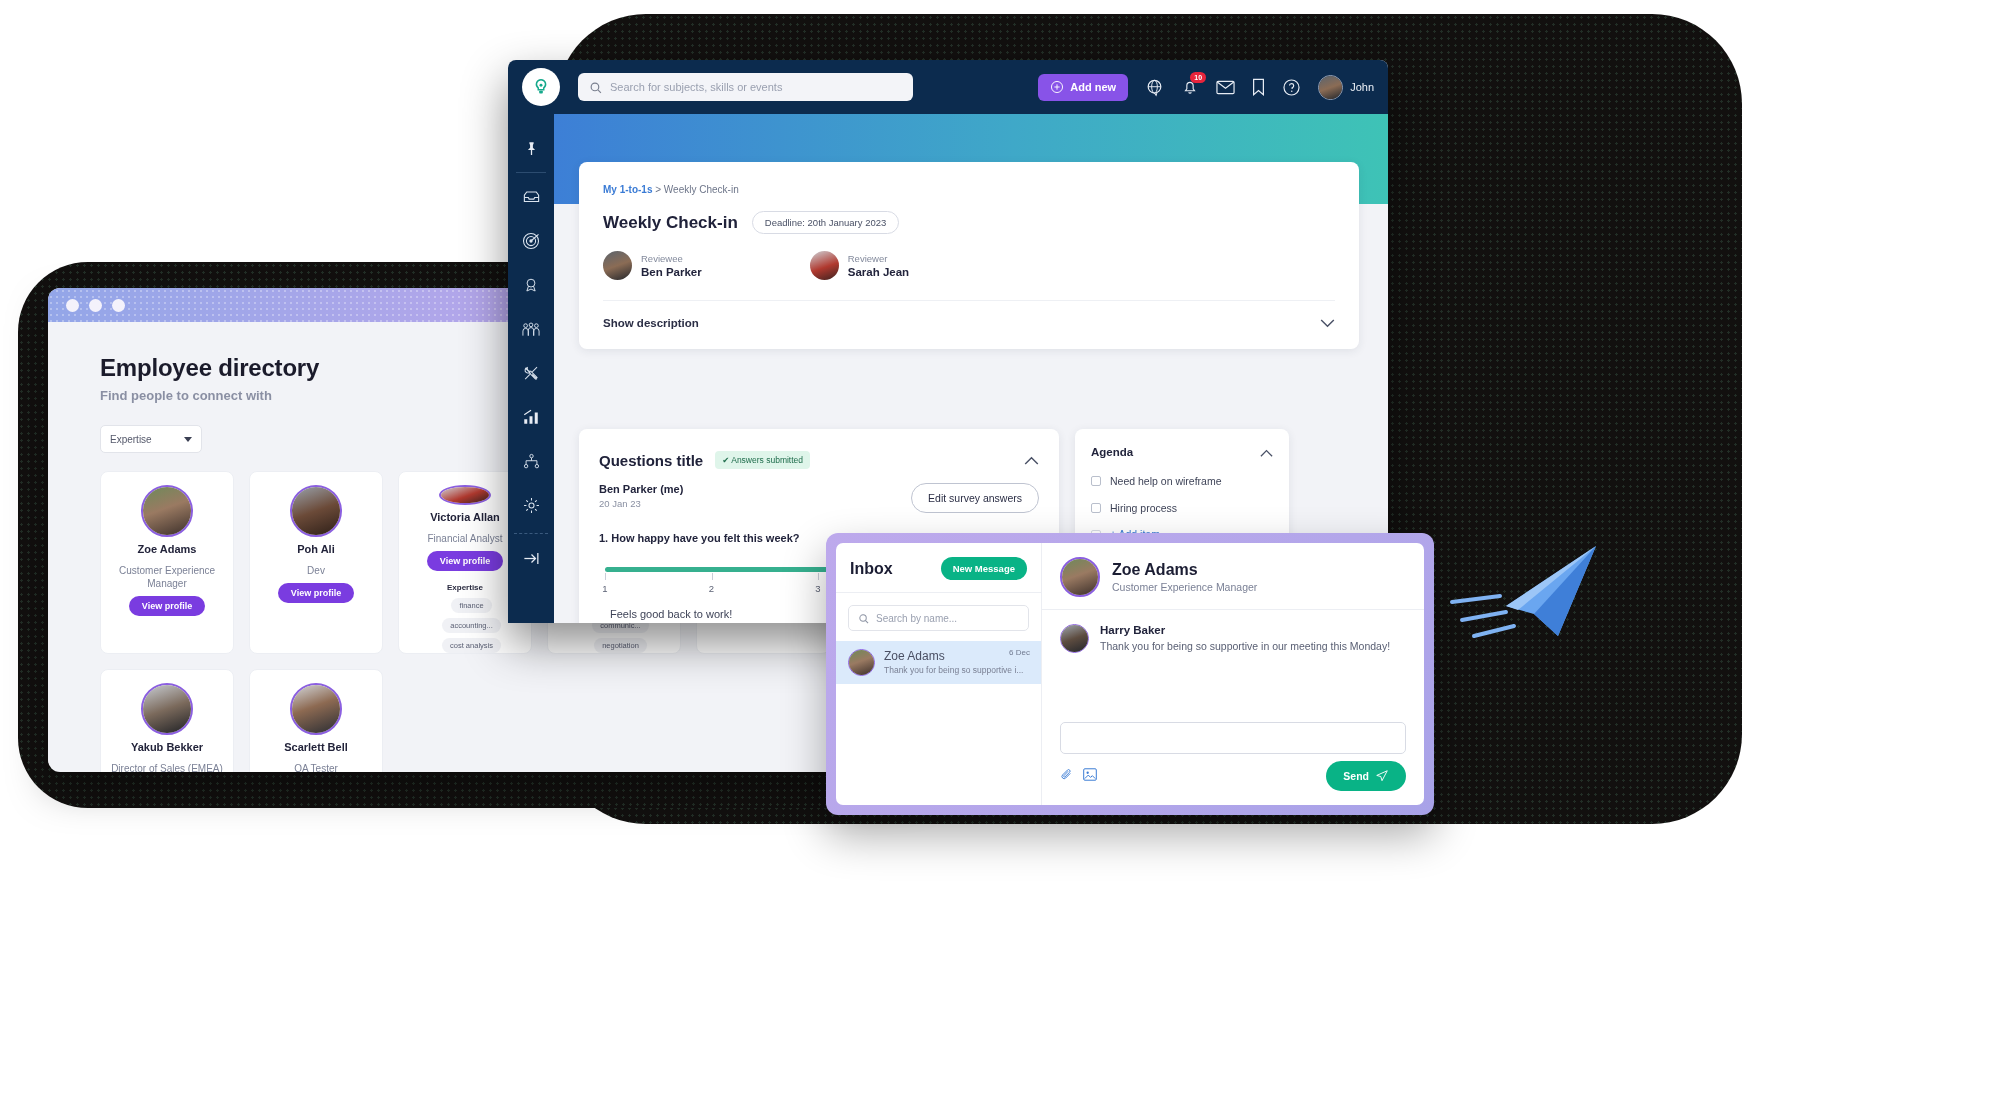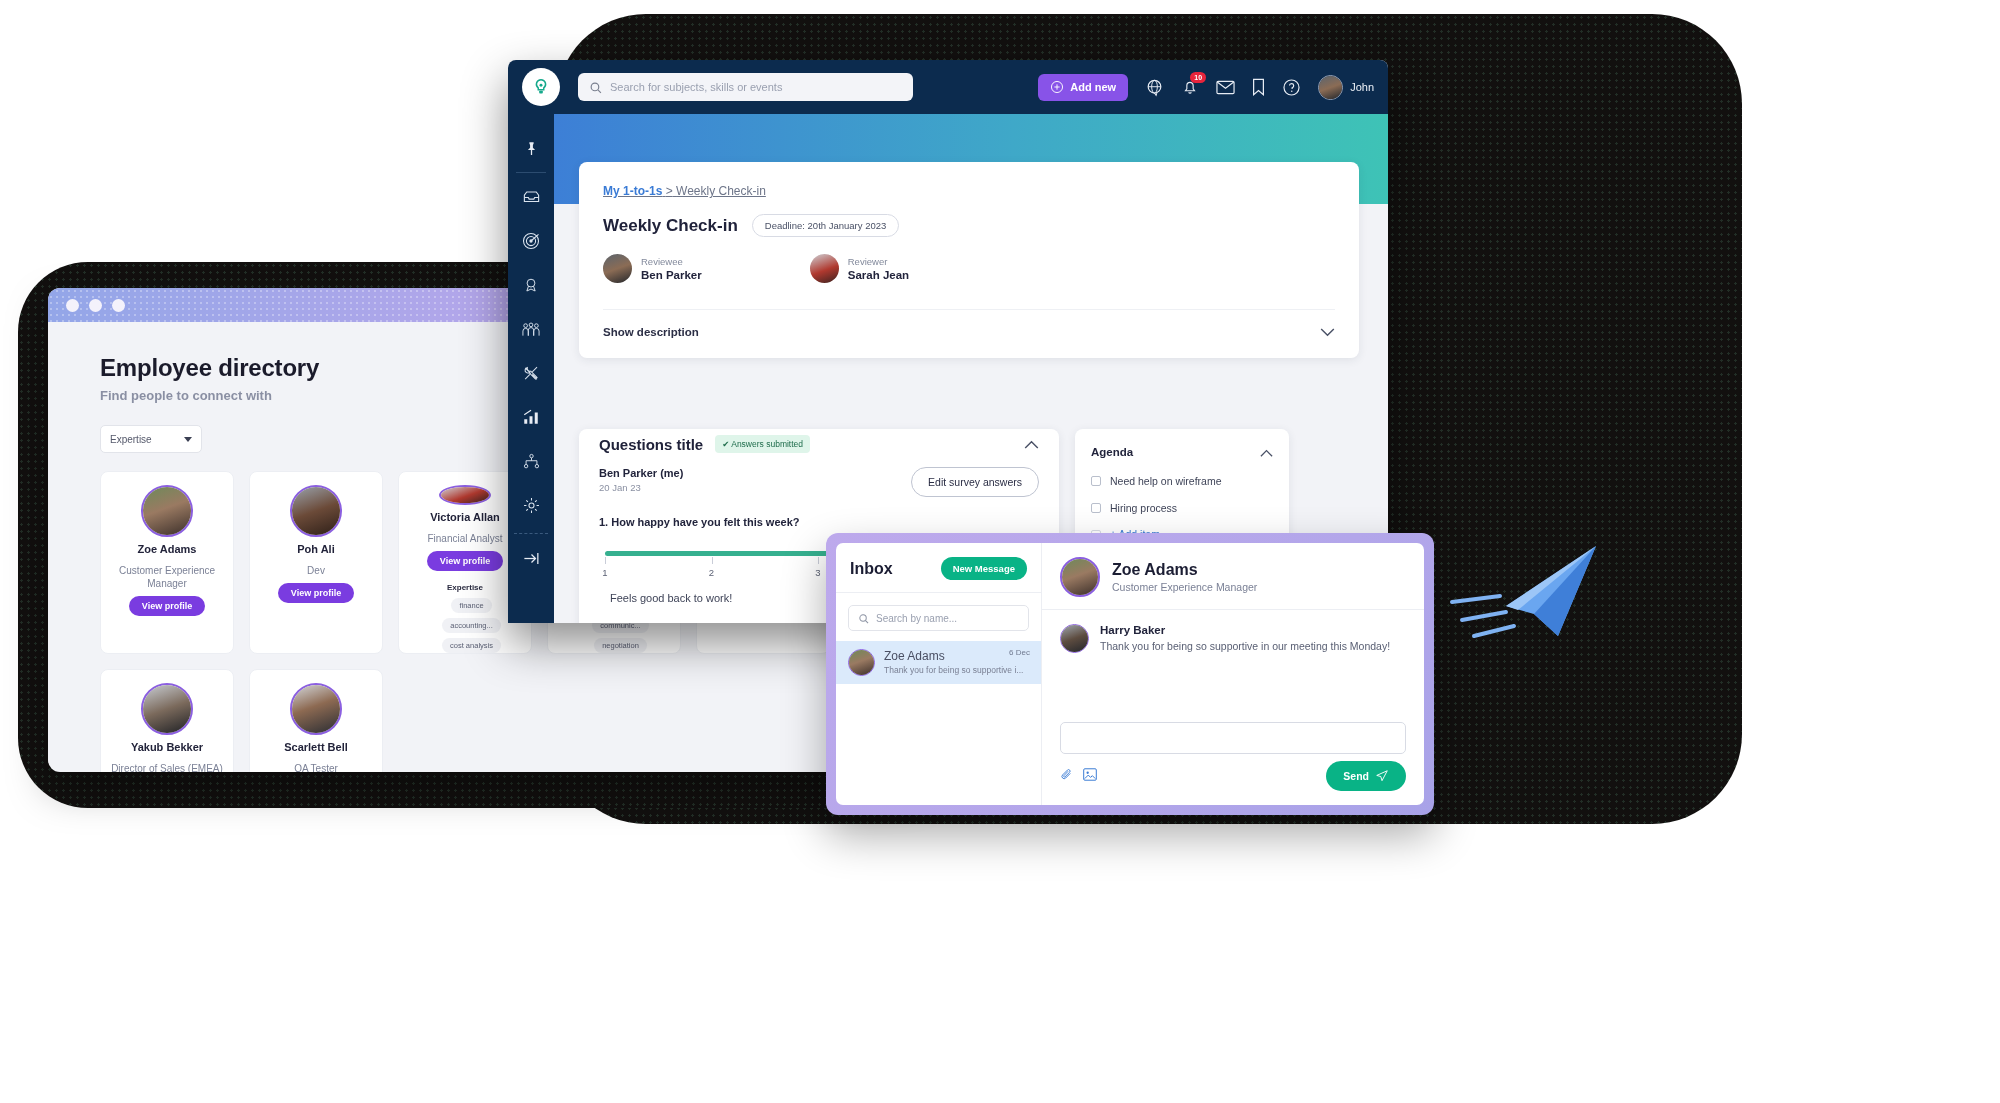--- a/index.html
+++ b/index.html
@@ -73,36 +73,36 @@
   #appbody { display:flex; height:510px; }
   #nav { width:46px; background:#0c2b4e; padding-top:12px; display:flex; flex-direction:column; align-items:center; }
   .nitem { height:44px; display:flex; align-items:center; justify-content:center; color:#dbe4ef; cursor:pointer; width:100%;}
   .ndiv { width:30px; height:1px; background:#2c4c70; margin:2px 0; }
   .ndiv.dotted { border-top:1px dashed #3a5a7e; background:none; height:0; width:34px; margin:6px 0 2px;}
 
   #content { flex:1; background:#f2f3f7; position:relative; overflow:hidden; }
   #banner { height:90px; background:linear-gradient(90deg,#3d7fd6 0%,#3fa8c8 55%,#3ec3b6 100%); }
   #sheet { position:absolute; left:25px; top:48px; width:780px; background:#fff; border-radius:8px;
            box-shadow:0 2px 10px rgba(30,40,70,.09); padding:22px 24px 20px; }
-  #crumb { font-size:12px; color:#6d7589;text-decoration:underline; }
+  #crumb { font-size:10px; color:#6d7589; }
   #crumb a { color:#3a7bd5; font-weight:bold; text-decoration:none; }
   #ttlrow { display:flex; align-items:center; gap:14px; margin-top:16px; }
   #ttl { font-size:17px; font-weight:bold; color:#20223a; }
   #dl { border:1px solid #d8dbe4; border-radius:14px; font-size:9.5px; color:#4a5166; padding:5px 12px; }
   #people { display:flex; gap:108px; margin-top:17px; }
   .person { display:flex; align-items:center; gap:9px; }
   .pav { width:29px;height:29px;border-radius:50%;overflow:hidden; }
   .plab { font-size:9.5px; color:#838a9c; }
   .pname { font-size:11.5px; font-weight:bold; color:#22243c; margin-top:2px; }
-  #showdesc { display:flex; align-items:center; justify-content:space-between; margin-top:26px;
+  #showdesc { display:flex; align-items:center; justify-content:space-between; margin-top:20px;
               padding-top:16px; border-top:1px solid #eef0f4; }
   #showdesctxt { font-size:11.5px; font-weight:bold; color:#2b2e45; }
 
   #lower { position:absolute; left:25px; top:315px; display:flex; gap:16px; }
-  #qcard { width:480px; background:#fff; border-radius:8px; padding:6px 20px 22px;
+  #qcard { width:480px; background:#fff; border-radius:8px; padding:22px 20px 22px;
            box-shadow:0 2px 10px rgba(30,40,70,.09); }
   #qhead { display:flex; align-items:center; gap:12px; }
   #qtitle { font-size:15px; font-weight:bold; color:#20223a; }
   #qbadge { background:#dff5ea; color:#1e6c4b; font-size:8.5px; border-radius:4px; padding:4px 7px; }
   #qmetarow { display:flex; align-items:flex-start; justify-content:space-between; margin-top:14px; }
   #qwho { font-size:11px; font-weight:bold; color:#22243c; }
   #qdate { font-size:9.5px; color:#8a90a2; margin-top:3px; }
   #editbtn { border:1px solid #bfc4d1; background:#fff; border-radius:16px; font-size:10.5px;
              color:#2b2e45; padding:8px 16px; cursor:pointer; }
   .qtext { font-size:11px; font-weight:bold; color:#22243c; margin-top:19px; }

